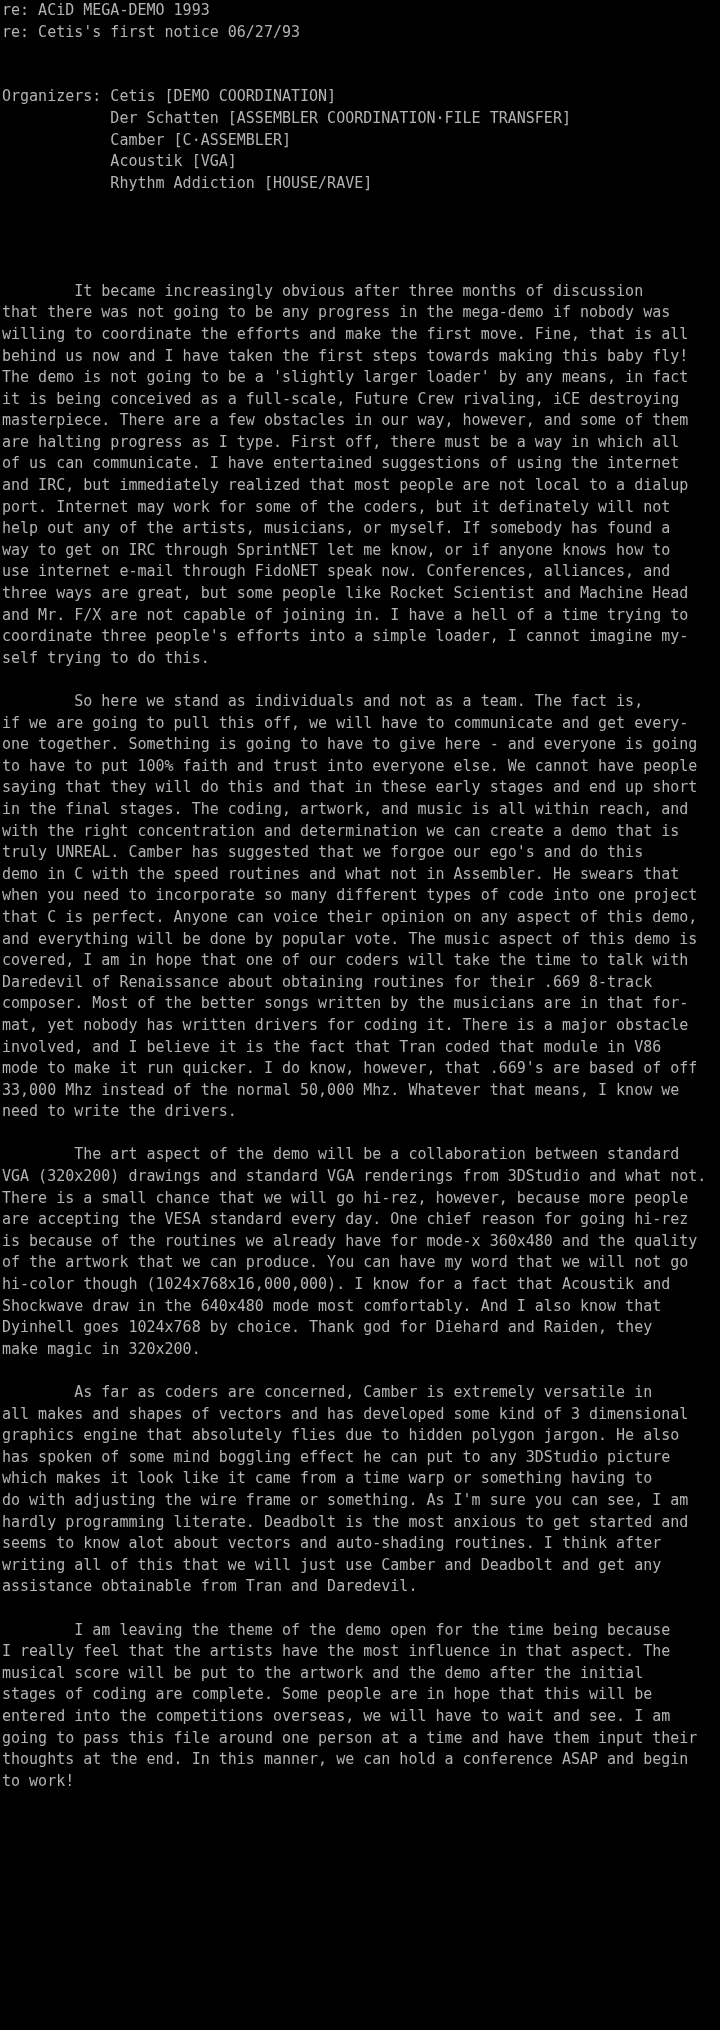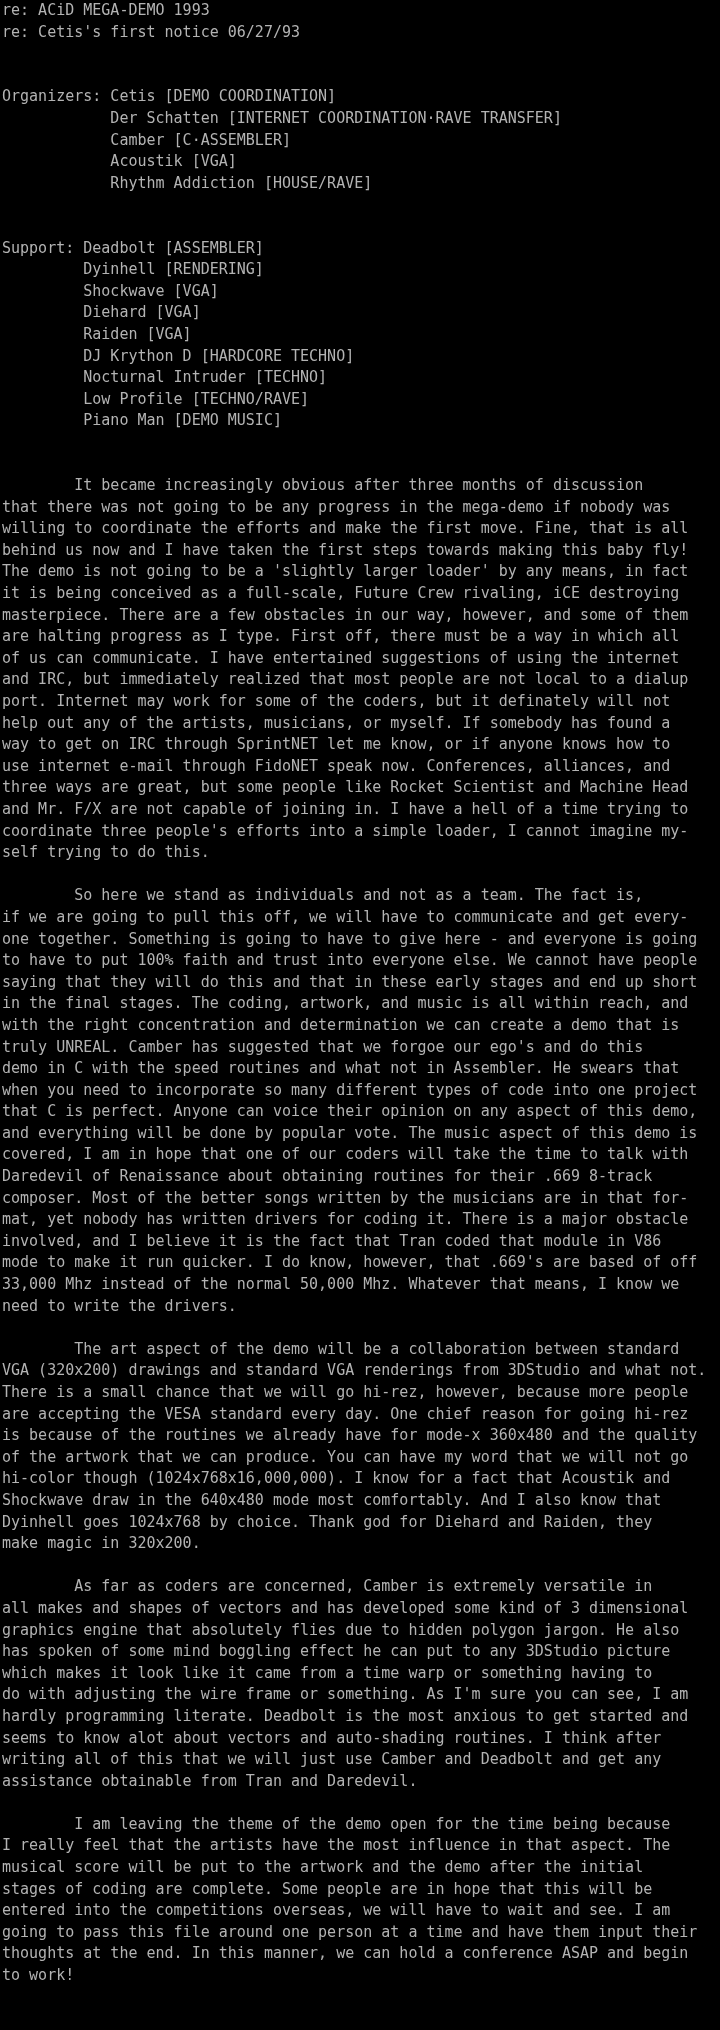--- a/index.html
+++ b/index.html
@@ -31,34 +31,25 @@
   .gap2 { height: 43.2px; }
 </style>
 </head>
 <body>
 
 <div class="screen">
   <pre class="txt">re: ACiD MEGA-DEMO 1993
 re: Cetis's first notice 06/27/93</pre>
   <div class="gap2"></div>
   <pre class="txt">Organizers: Cetis [DEMO COORDINATION]
-            Der Schatten [INTERNET COORDINATION·RAVE TRANSFER]
+            Der Schatten [ASSEMBLER COORDINATION·FILE TRANSFER]
             Camber [C·ASSEMBLER]
             Acoustik [VGA]
             Rhythm Addiction [HOUSE/RAVE]</pre>
   <div class="gap2"></div>
-  <pre class="txt">Support: Deadbolt [ASSEMBLER]
-         Dyinhell [RENDERING]
-         Shockwave [VGA]
-         Diehard [VGA]
-         Raiden [VGA]
-         DJ Krython D [HARDCORE TECHNO]
-         Nocturnal Intruder [TECHNO]
-         Low Profile [TECHNO/RAVE]
-         Piano Man [DEMO MUSIC]</pre>
   <div class="gap2"></div>
   <pre class="txt">        It became increasingly obvious after three months of discussion
 that there was not going to be any progress in the mega-demo if nobody was
 willing to coordinate the efforts and make the first move. Fine, that is all
 behind us now and I have taken the first steps towards making this baby fly!
 The demo is not going to be a 'slightly larger loader' by any means, in fact
 it is being conceived as a full-scale, Future Crew rivaling, iCE destroying
 masterpiece. There are a few obstacles in our way, however, and some of them
 are halting progress as I type. First off, there must be a way in which all
 of us can communicate. I have entertained suggestions of using the internet

